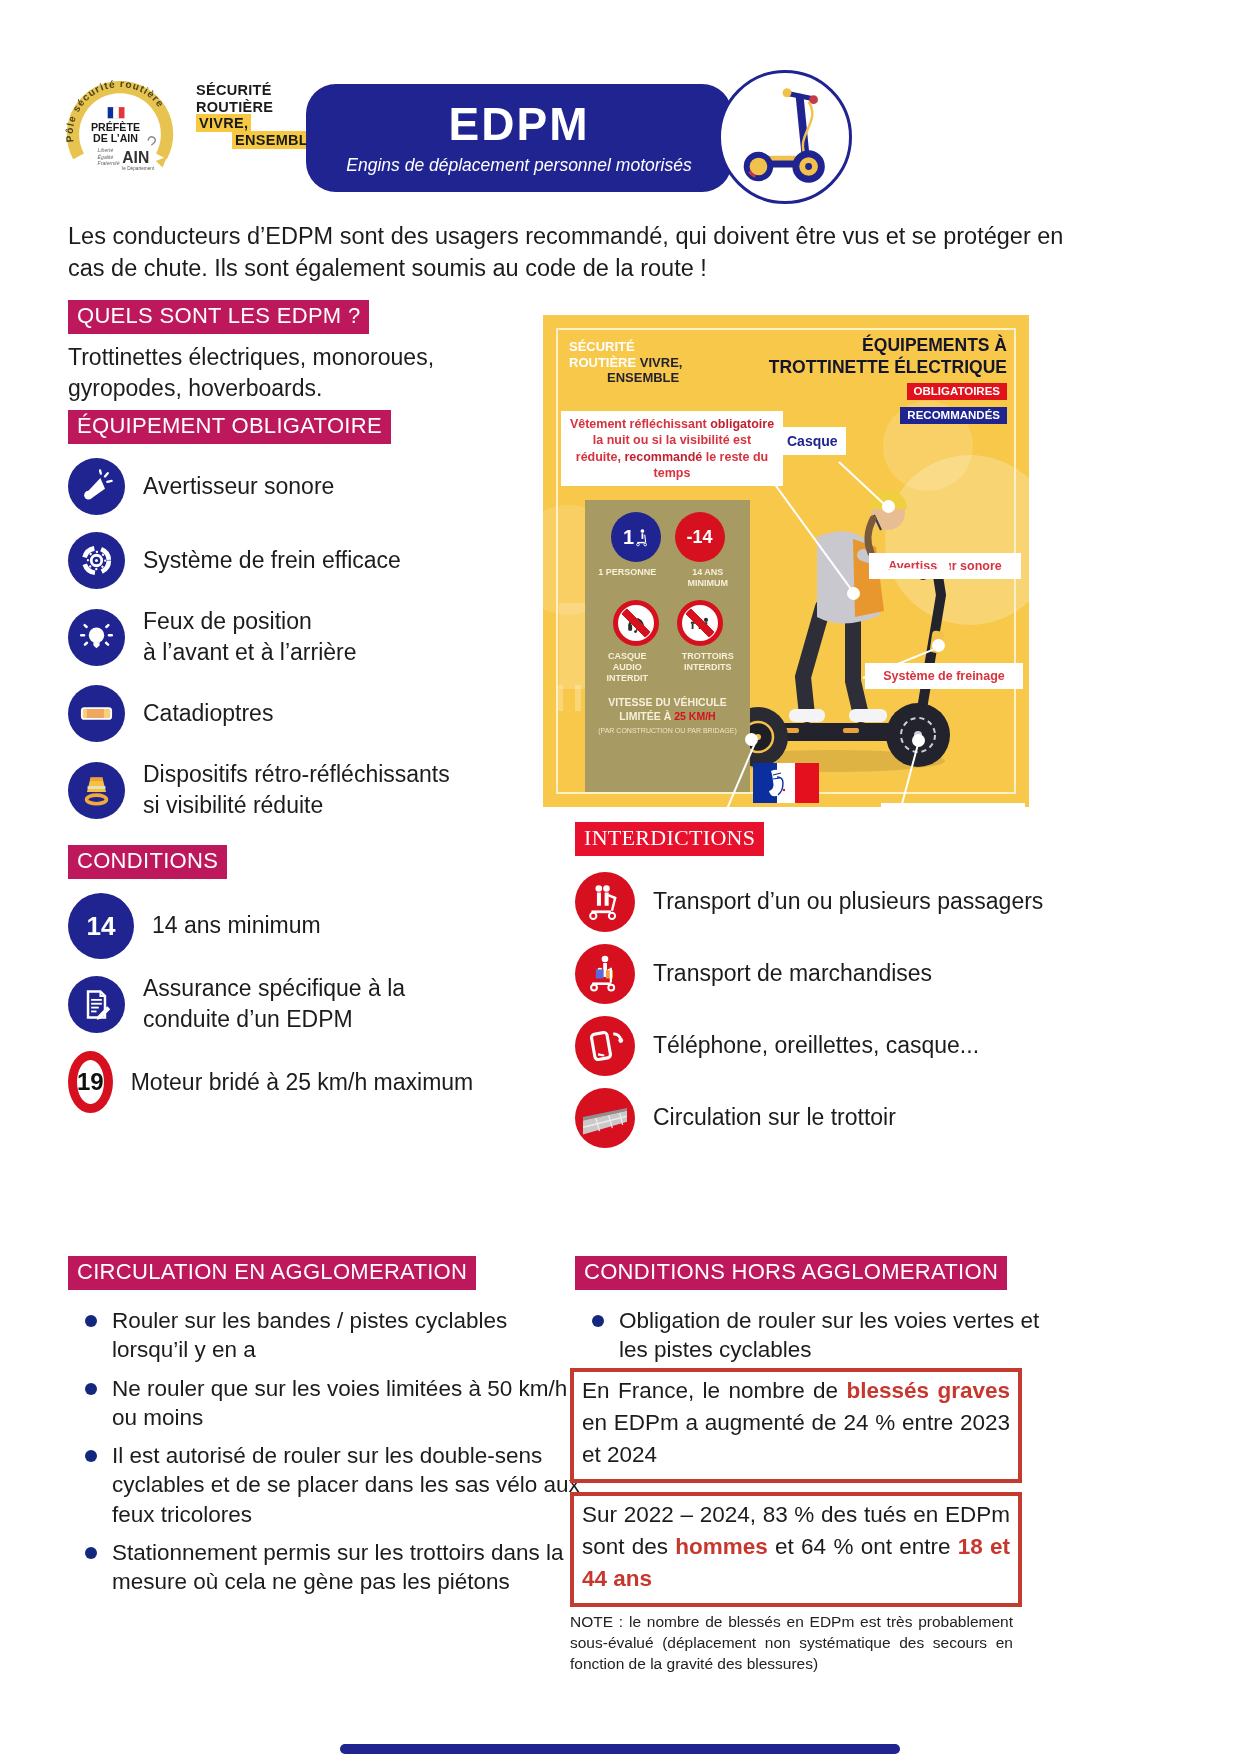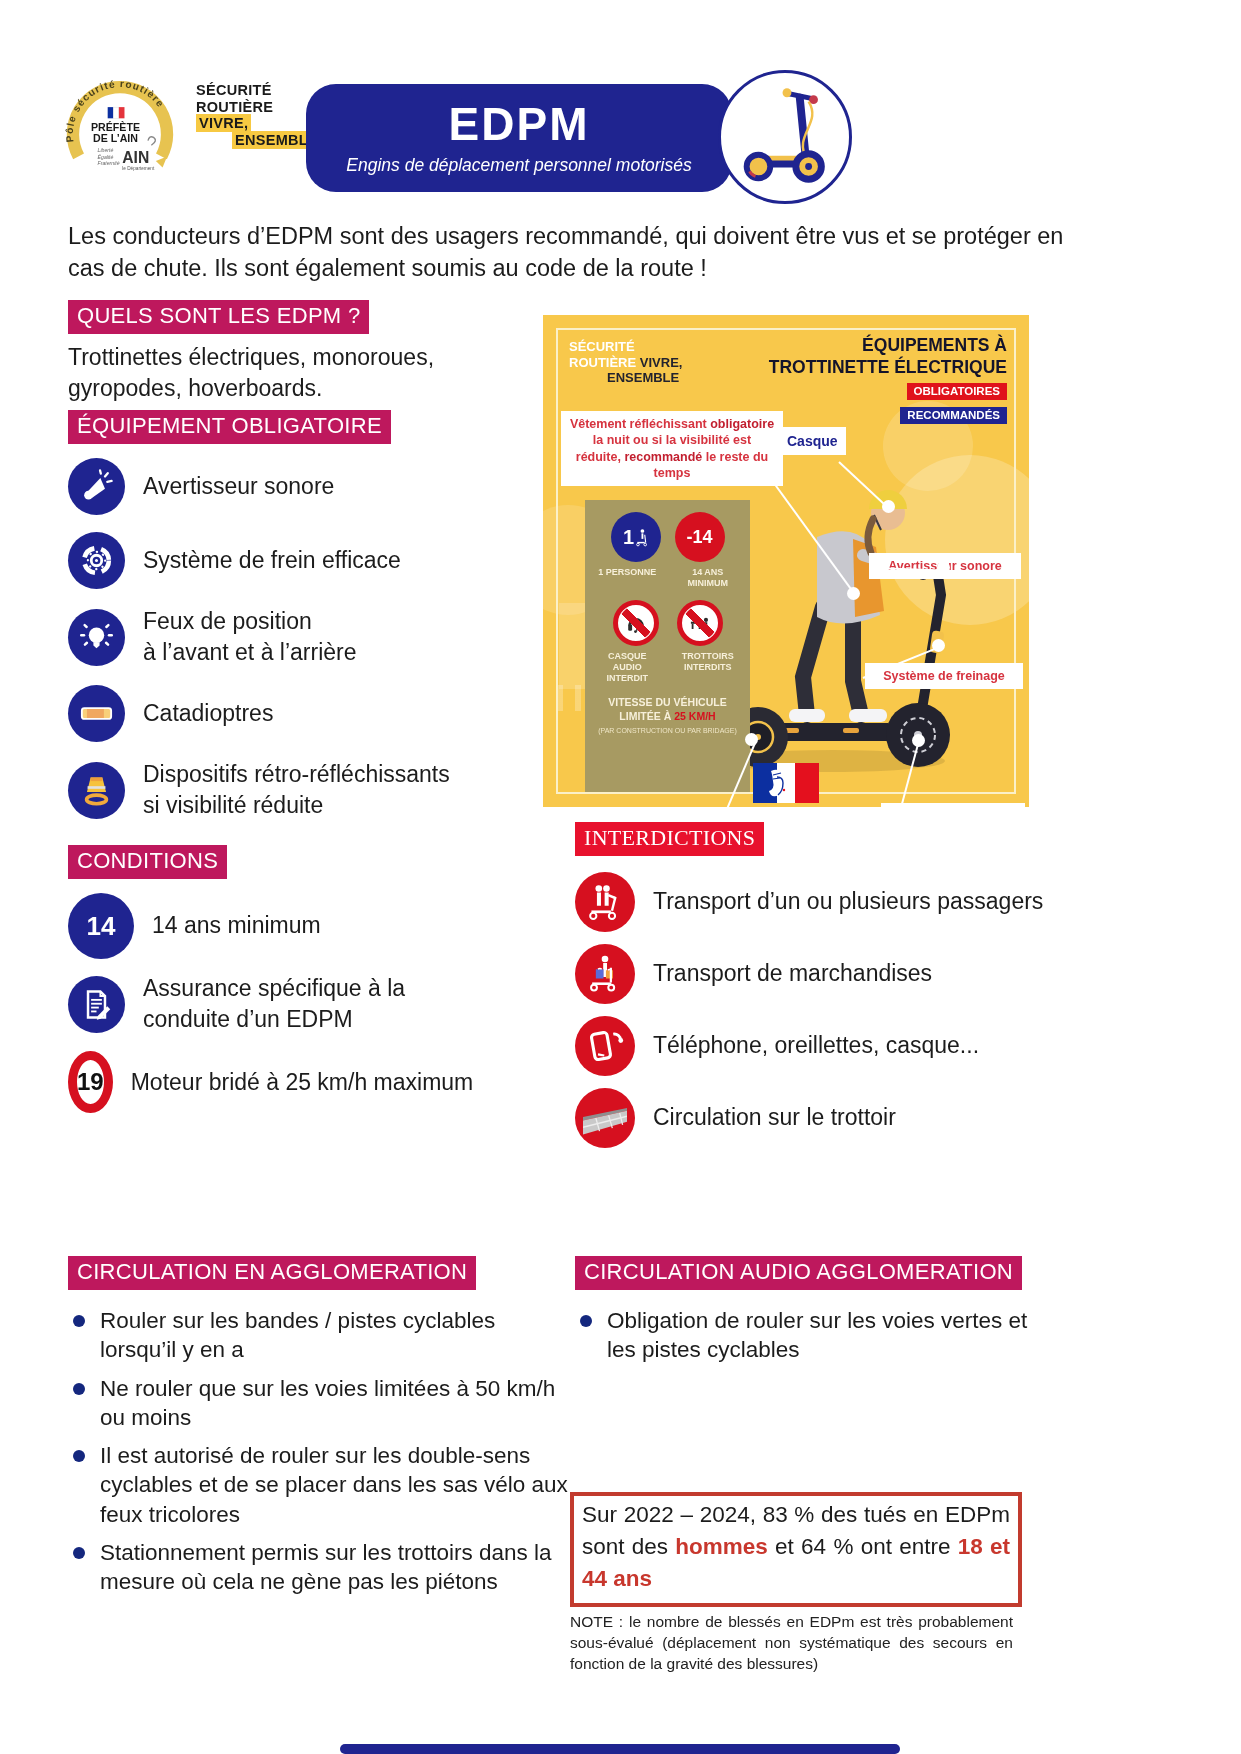--- a/index.html
+++ b/index.html
@@ -31,21 +31,21 @@
   .badge-14{width:66px;height:66px;border-radius:50%;background:#1F2490;flex:0 0 66px;
             display:flex;align-items:center;justify-content:center;color:#fff;font-size:26px;font-weight:bold;}
   .sign-25{width:62px;height:62px;border-radius:50%;background:#fff;border:9px solid #D6101F;flex:0 0 44px;
            display:flex;align-items:center;justify-content:center;color:#111;font-size:24px;font-weight:bold;box-sizing:border-box;}
   
   .int-row{display:flex;align-items:center;gap:18px;margin-bottom:12px;}
   .int-icon{width:60px;height:60px;border-radius:50%;background:#D6101F;flex:0 0 60px;
             display:flex;align-items:center;justify-content:center;overflow:hidden;}
   .int-icon svg{width:44px;height:44px;}
   
-  ul.blt{list-style:none;margin:0;padding:0;}
+  ul.blt{list-style:none;margin:12px;padding:0;}
   ul.blt li{position:relative;padding-left:32px;margin-bottom:9px;font-size:22.5px;line-height:1.3;color:#1c1c1c;}
   ul.blt li::before{content:"";position:absolute;left:5px;top:9px;width:12px;height:12px;border-radius:50%;background:#14277E;}
   
   .stat-box{border:4px solid #C23B2E;padding:3px 8px 8px;font-size:22.5px;line-height:1.42;
             text-align:justify;color:#1c1c1c;}
   .stat-hl{color:#C8372D;font-weight:bold;}
   .note{position:absolute;left:570px;top:1612px;width:443px;font-size:15.5px;line-height:1.35;
         text-align:justify;color:#222;}
   .bottom-bar{position:absolute;left:340px;top:1744px;width:560px;height:10px;background:#1F2490;border-radius:5px;}
   
@@ -471,26 +471,29 @@
             <path d="M0 17 L24 11" stroke="#EDEDED" stroke-width=".8"></path>
             <path d="M7 12 L9 19.2 M14 10.6 L16 17.5 M20 9.2 L21.6 15.8" stroke="#EDEDED" stroke-width=".7"></path>
           </svg>
         </div>
         <div class="body-txt">Circulation sur le trottoir</div>
       </div>
     </div>
   </div>
 
   <div style="position:absolute;left:575px;top:1256px;">
-    <div class="section-title">CIRCULATION AUDIO AGGLOMERATION</div>
+    <div class="section-title">CONDITIONS HORS AGGLOMERATION</div>
     <ul class="blt" style="width:460px;margin-top:16px;">
       <li>Obligation de rouler sur les voies vertes et les pistes cyclables</li>
     </ul>
   </div>
 
+  <div class="stat-box" style="position:absolute;left:570px;top:1368px;width:428px;">
+    <span>En France, le nombre de </span><span class="stat-hl">blessés graves</span><span> en EDPm a augmenté de 24 % entre 2023 et 2024</span>
+  </div>
 
   <div class="stat-box" style="position:absolute;left:570px;top:1492px;width:428px;">
     <span>Sur 2022 – 2024, 83 % des tués en EDPm sont des </span><span class="stat-hl">hommes</span><span> et 64 % ont entre </span><span class="stat-hl">18 et 44 ans</span>
   </div>
 
   <div class="note">NOTE : le nombre de blessés en EDPm est très probablement sous-évalué (déplacement non systématique des secours en fonction de la gravité des blessures)</div>
 
   <div class="bottom-bar"></div>
 </div>
 

